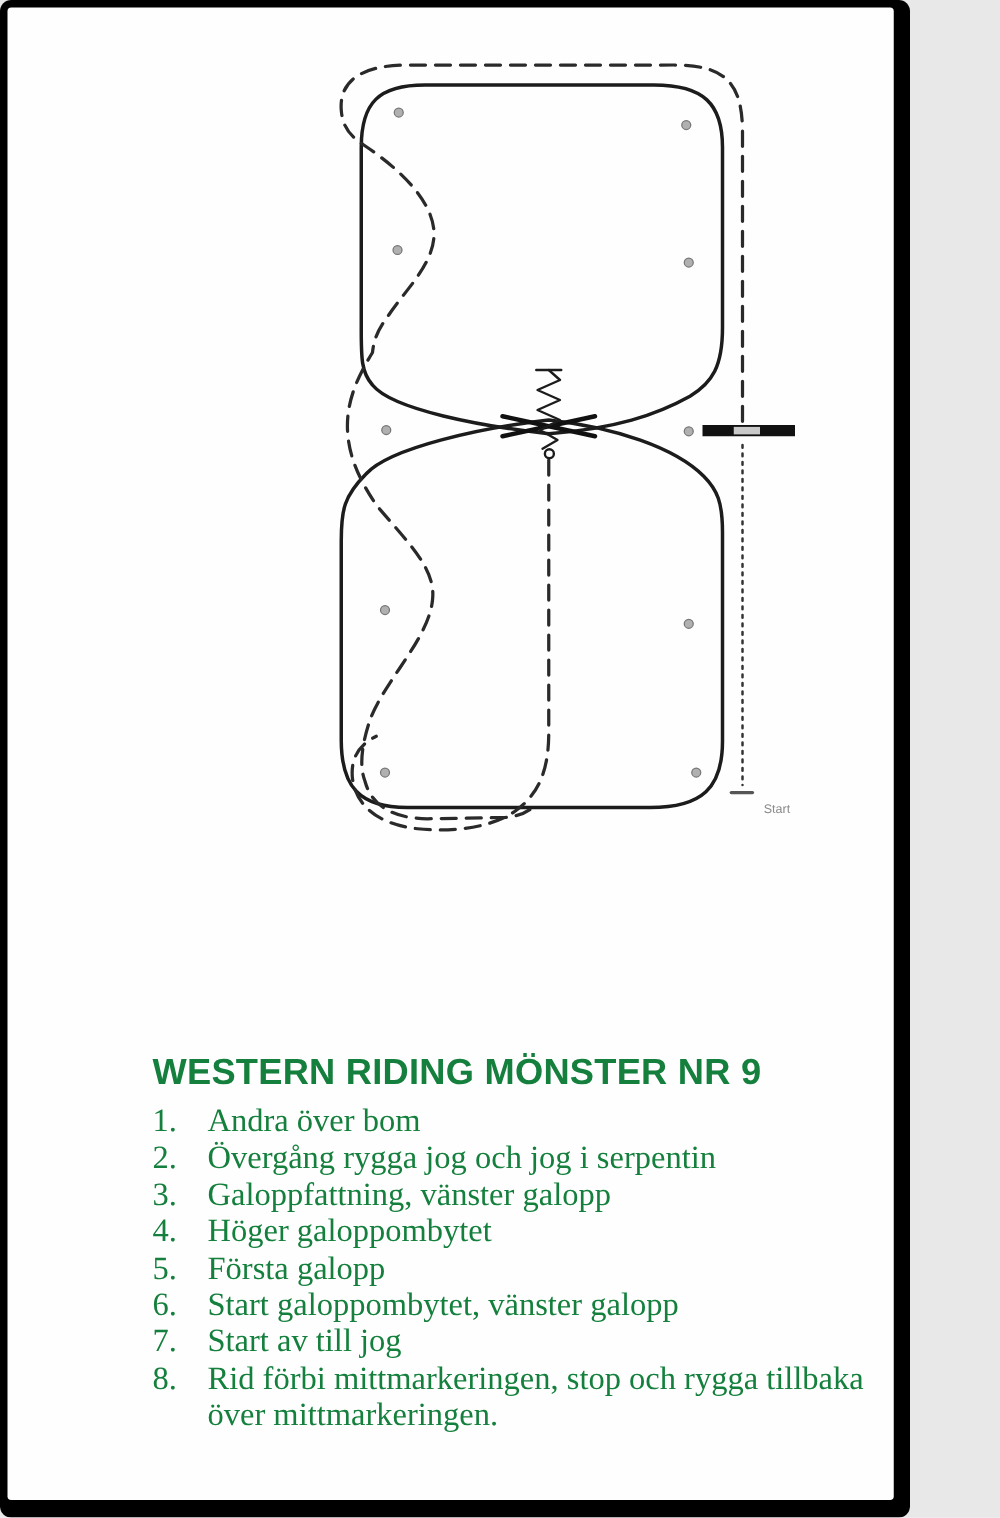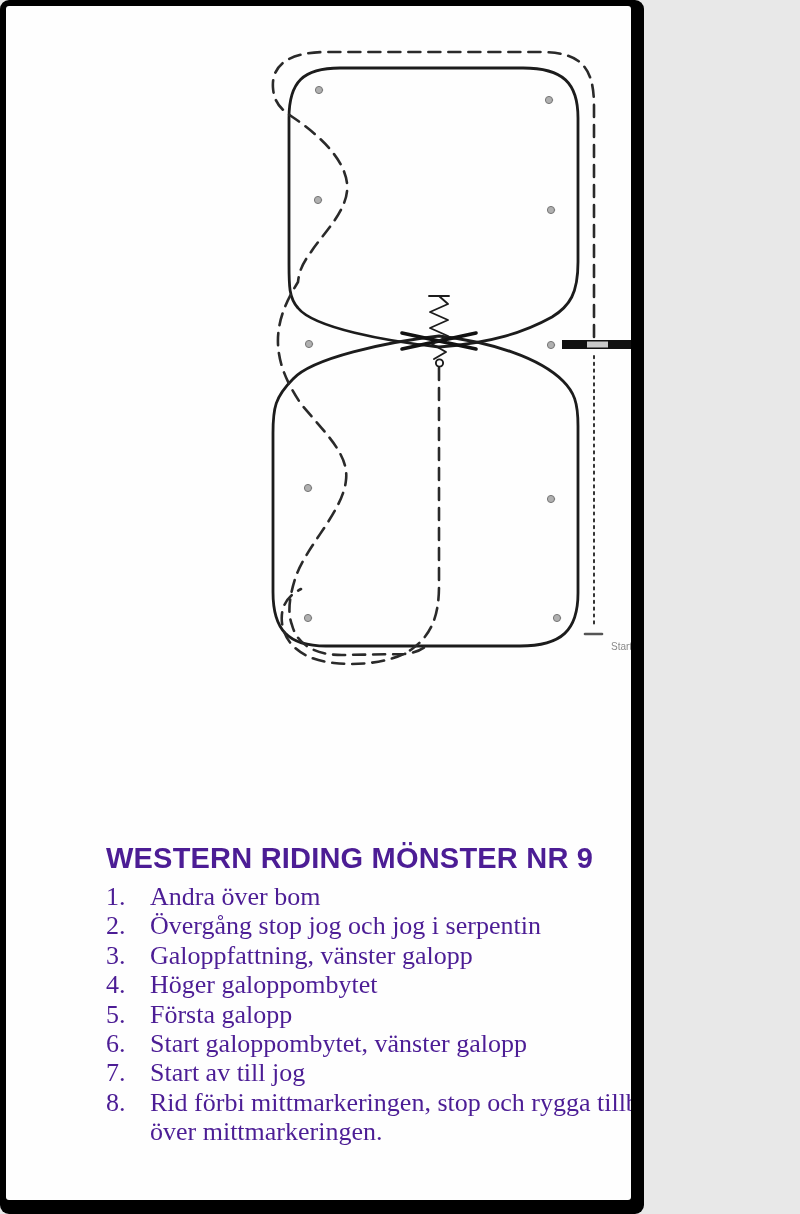--- a/index.html
+++ b/index.html
@@ -1,41 +1,41 @@
 <!DOCTYPE html>
 <html><head>
 <meta charset="utf-8">
 <style>
   html,body{margin:0;padding:0;background:#e8e8e8;}
   .sheet{
     position:relative;
-    width:644px;height:1214px;
+    width:728px;height:1214px;
     box-sizing:border-box;
     background:#000;
     border-radius:9px;
     overflow:hidden;
     font-family:"Liberation Serif", serif;
   }
   .paper{
     position:absolute;
     left:6px;top:6px;right:13px;bottom:14px;
     background:#fefefe;
     border-radius:3px;
     overflow:hidden;
   }
   .diagram{
     position:absolute;left:0;top:0;
     width:800px;height:760px;
     filter:blur(.35px);
   }
   .textblock{
     position:absolute;
-    left:100px;top:836px;
+    left:116px;top:836px;
     width:600px;
-    color:#4c1d95;
+    color:#15803d;
     filter:blur(.25px);
   }
   .title{
     margin:0 0 8px 0;
     font-family:"Liberation Sans", sans-serif;
     font-weight:bold;
     font-size:29px;
     line-height:32px;
     letter-spacing:.2px;
     white-space:nowrap;
@@ -113,21 +113,21 @@
 
     <div class="textblock">
       <h1 class="title">WESTERN RIDING MÖNSTER NR 9</h1>
       <div class="list">
         <div class="row">
           <span class="num">1.</span>
           <span class="txt">Andra över bom</span>
         </div>
         <div class="row">
           <span class="num">2.</span>
-          <span class="txt">Övergång stop jog och jog i serpentin</span>
+          <span class="txt">Övergång rygga jog och jog i serpentin</span>
         </div>
         <div class="row">
           <span class="num">3.</span>
           <span class="txt">Galoppfattning, vänster galopp</span>
         </div>
         <div class="row">
           <span class="num">4.</span>
           <span class="txt">Höger galoppombytet</span>
         </div>
         <div class="row">

